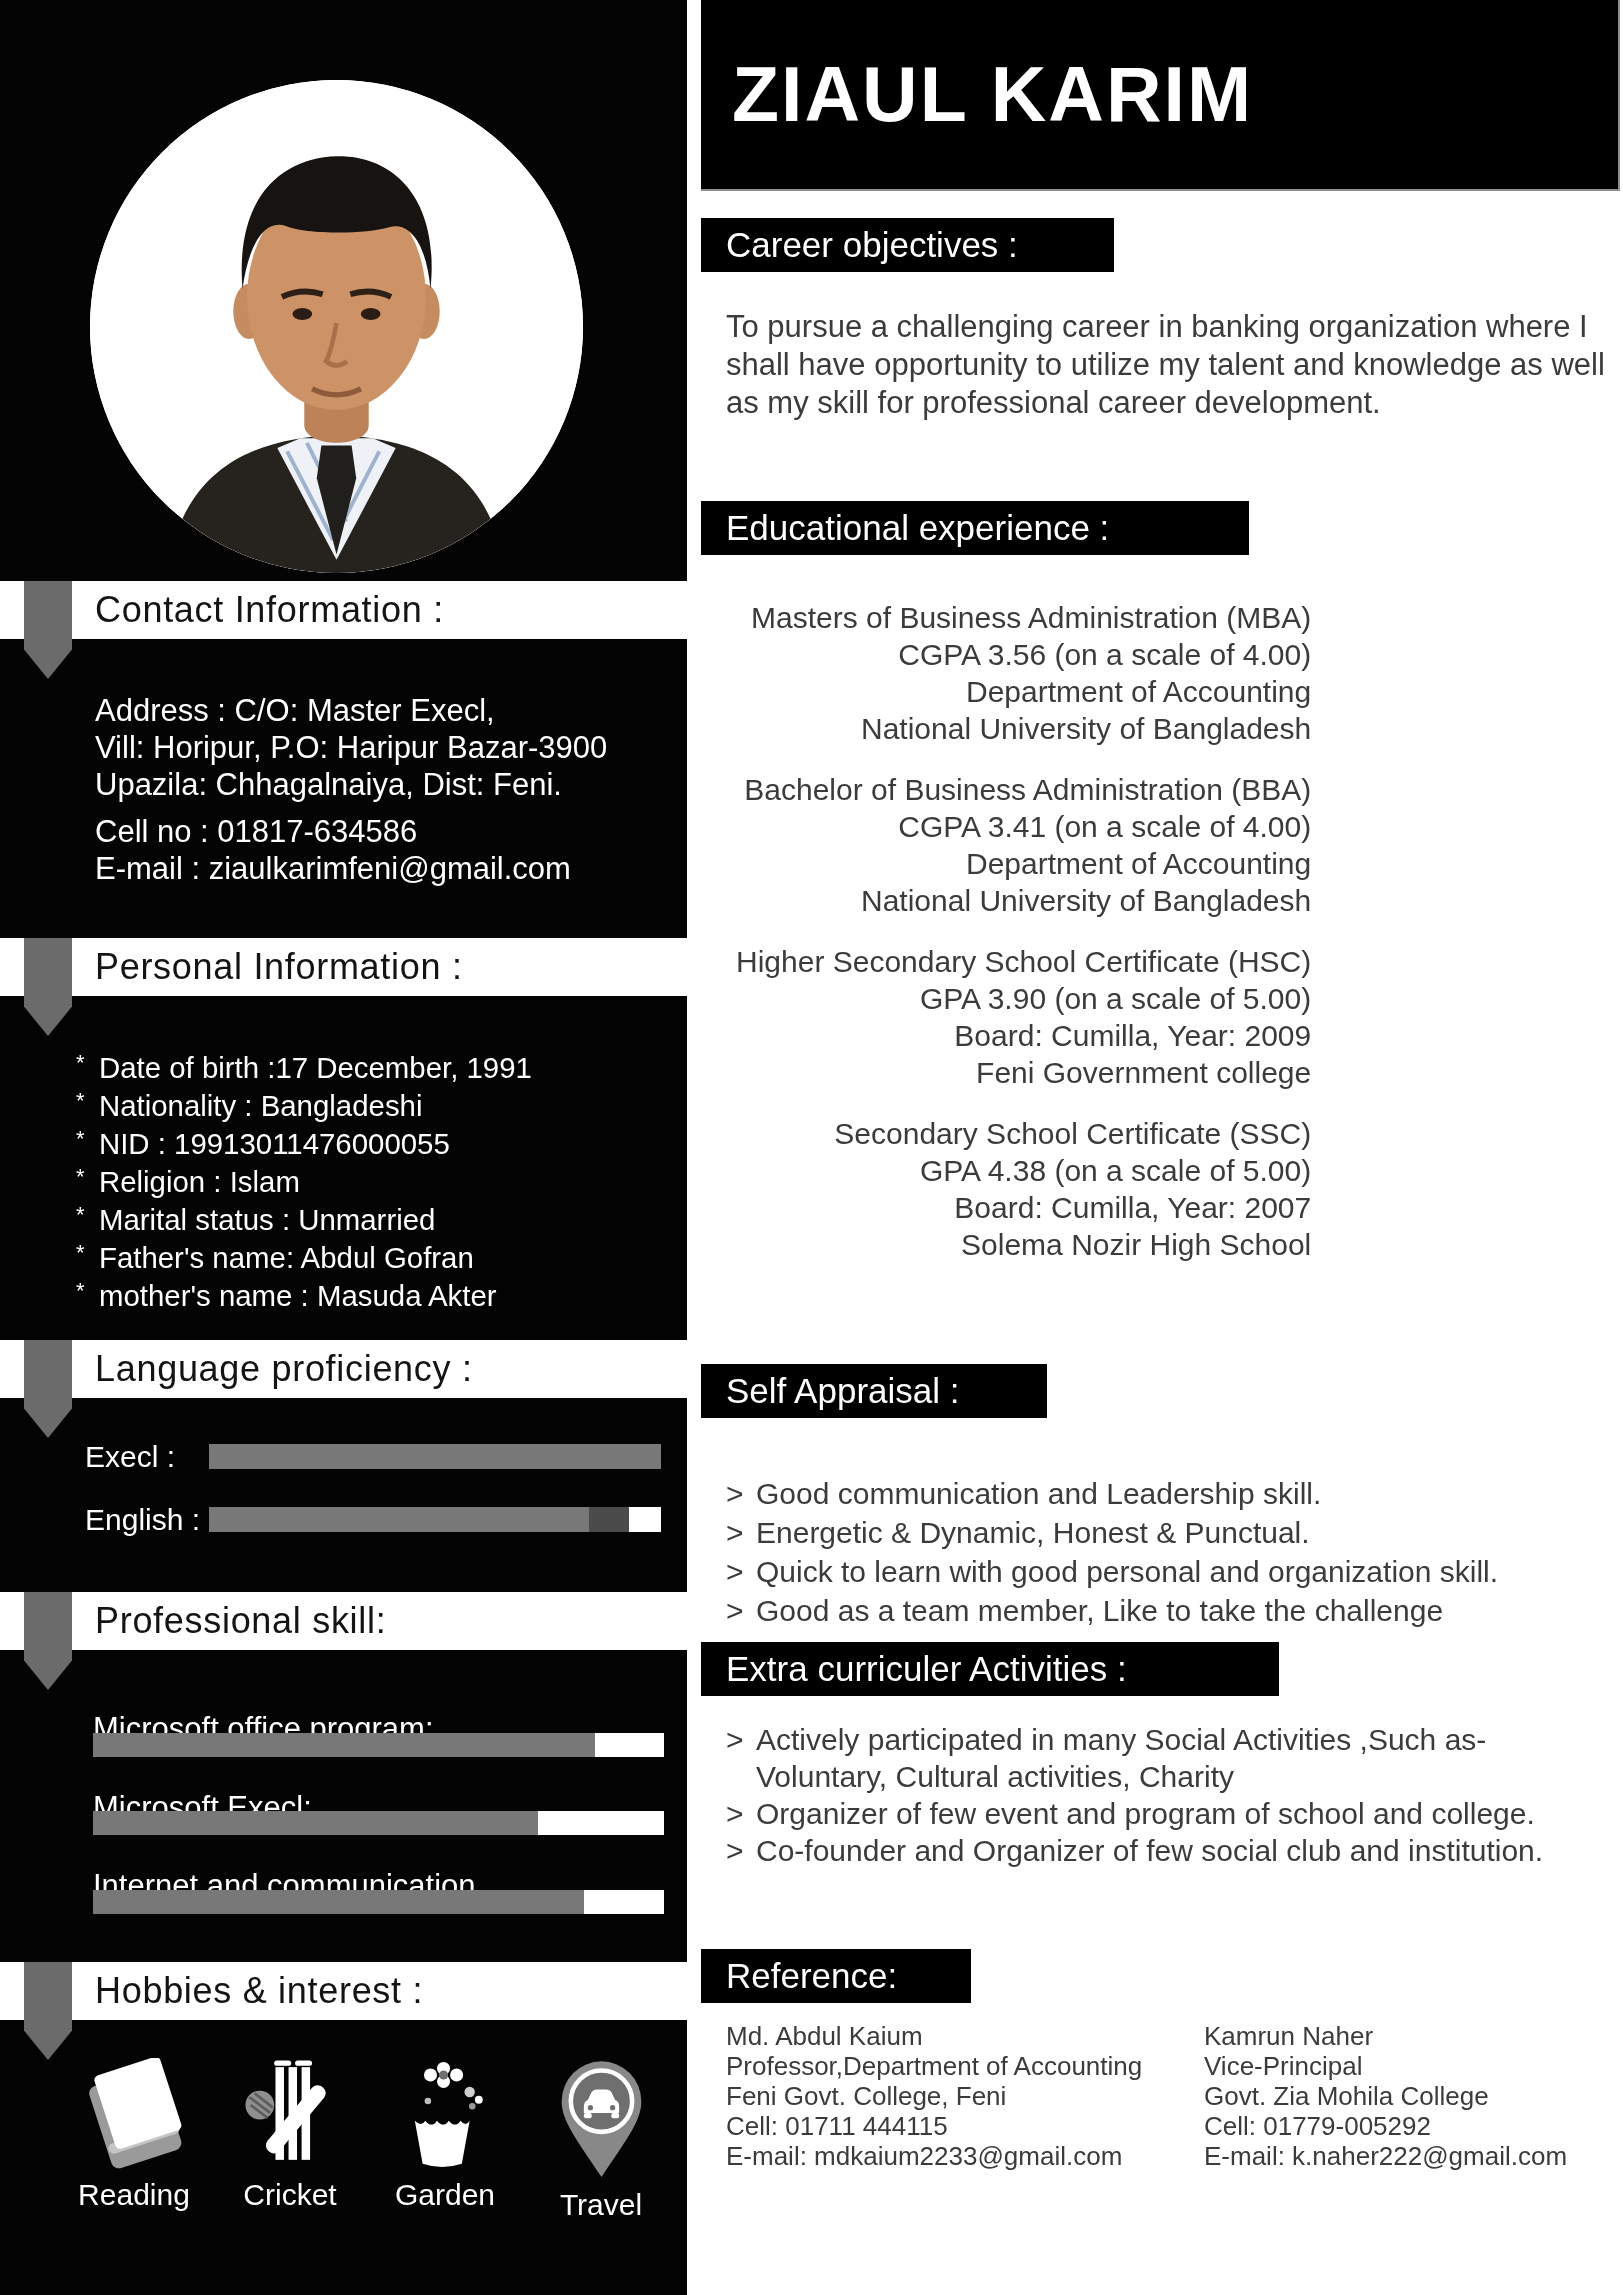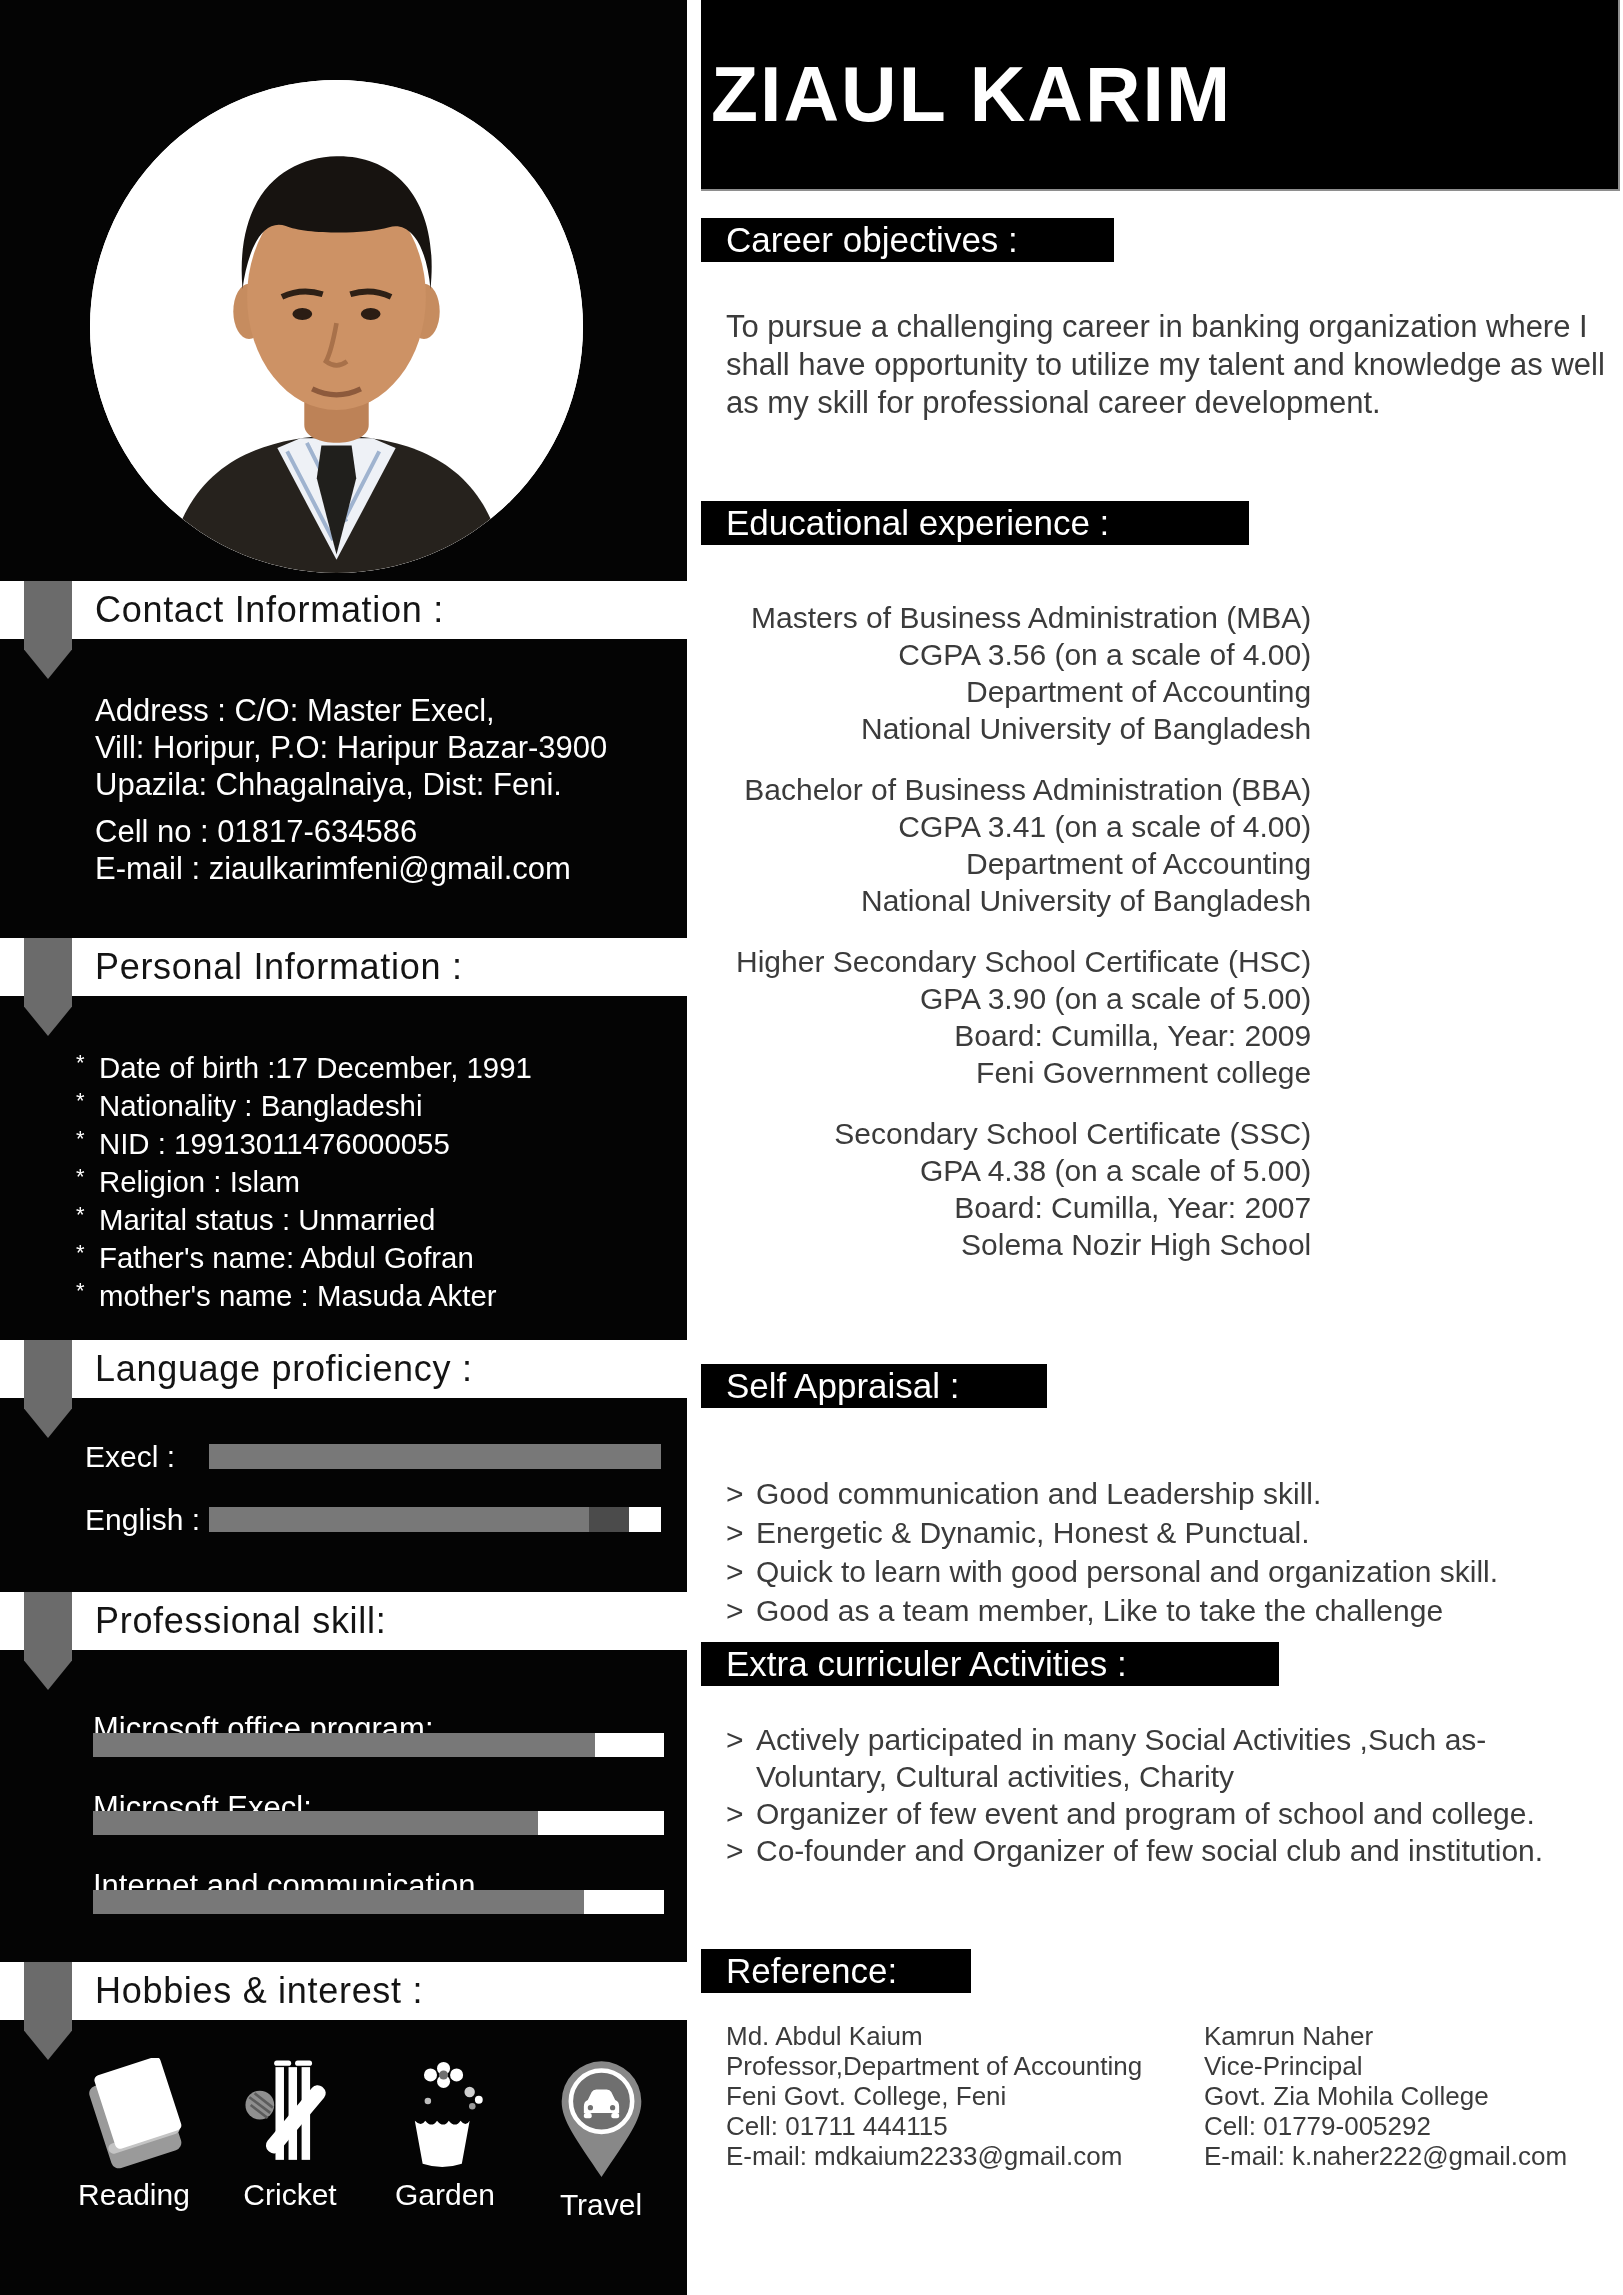--- a/index.html
+++ b/index.html
@@ -38,22 +38,22 @@
   .skill-bar{position:absolute;left:93px;width:571px;height:23.6px;}
   .sb-0{top:1733px}.sb-1{top:1811px}.sb-2{top:1890px}
   
   .hob{position:absolute;top:2058px;width:144px;text-align:center;color:#ffffff;}
   .h-0{left:62px}.h-1{left:218px}.h-2{left:373px}.h-3{left:529px}
   .hob svg{display:block;margin:0 auto;}
   .hob-label{margin-top:9.2px;font-size:30px;}
   
   .name-box{position:absolute;left:701px;top:0;width:919px;height:191px;background:#000;
             display:flex;align-items:center;border-right:2.6px solid #8e8e8e;border-bottom:2.6px solid #8e8e8e;box-sizing:border-box;}
-  .name{padding-left:10px;font-size:77px;font-weight:bold;color:#ffffff;letter-spacing:2px;white-space:nowrap;}
-  .sec-box{position:absolute;left:701px;height:44px;background:#000;display:flex;align-items:center;}
+  .name{padding-left:31px;font-size:77px;font-weight:bold;color:#ffffff;letter-spacing:2px;white-space:nowrap;}
+  .sec-box{position:absolute;left:701px;height:54px;background:#000;display:flex;align-items:center;}
   .sec-title{padding-left:25px;font-size:35px;color:#ffffff;white-space:nowrap;}
   .x-career{top:218px;width:413px}
   .x-edu{top:501px;width:548px}
   .x-self{top:1364px;width:346px}
   .x-extra{top:1642px;width:578px}
   .x-ref{top:1949px;width:270px}
   .career-text{position:absolute;left:726px;top:308px;width:883px;font-size:31px;line-height:38px;color:#3b3b3b;}
   .edu{position:absolute;left:736px;top:599px;font-size:30px;line-height:37px;color:#3b3b3b;text-align:right;}
   .edu-entry{margin-bottom:24px;}
   .self-bullets{position:absolute;left:726px;top:1474px;font-size:30px;line-height:39px;color:#3b3b3b;}

